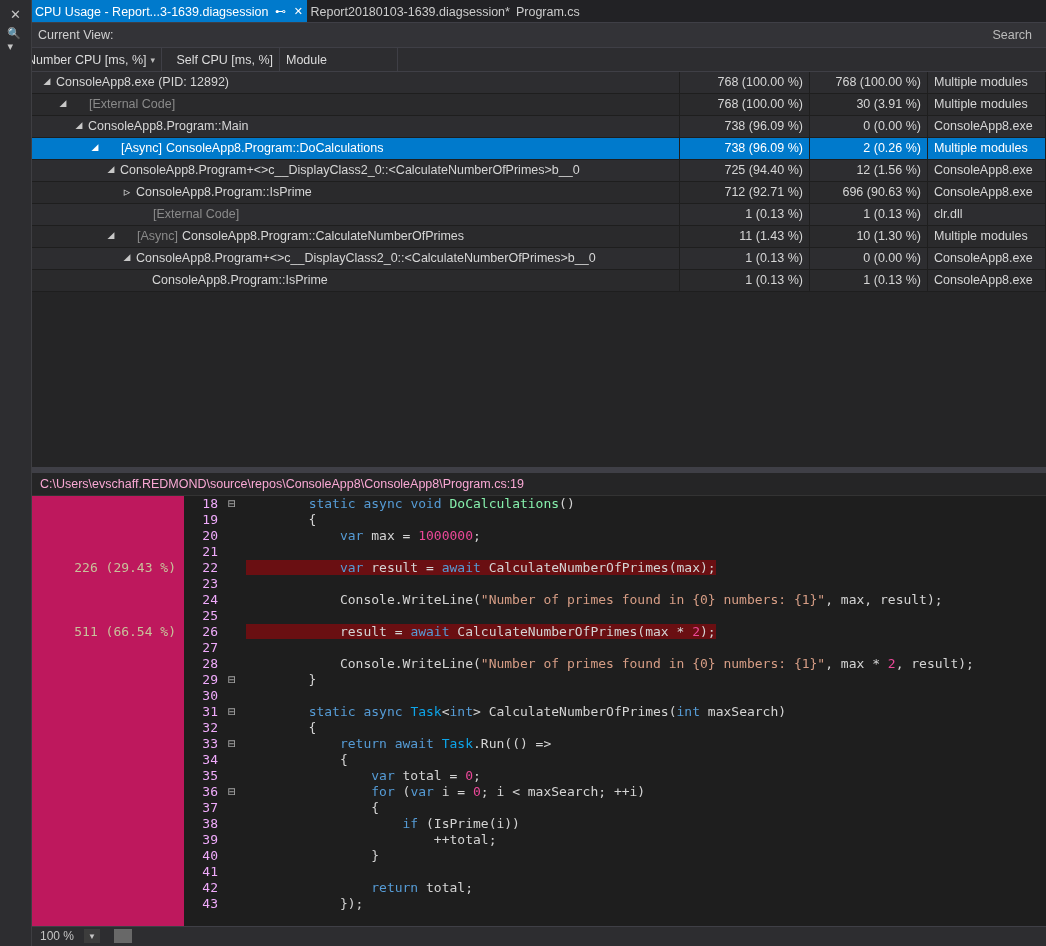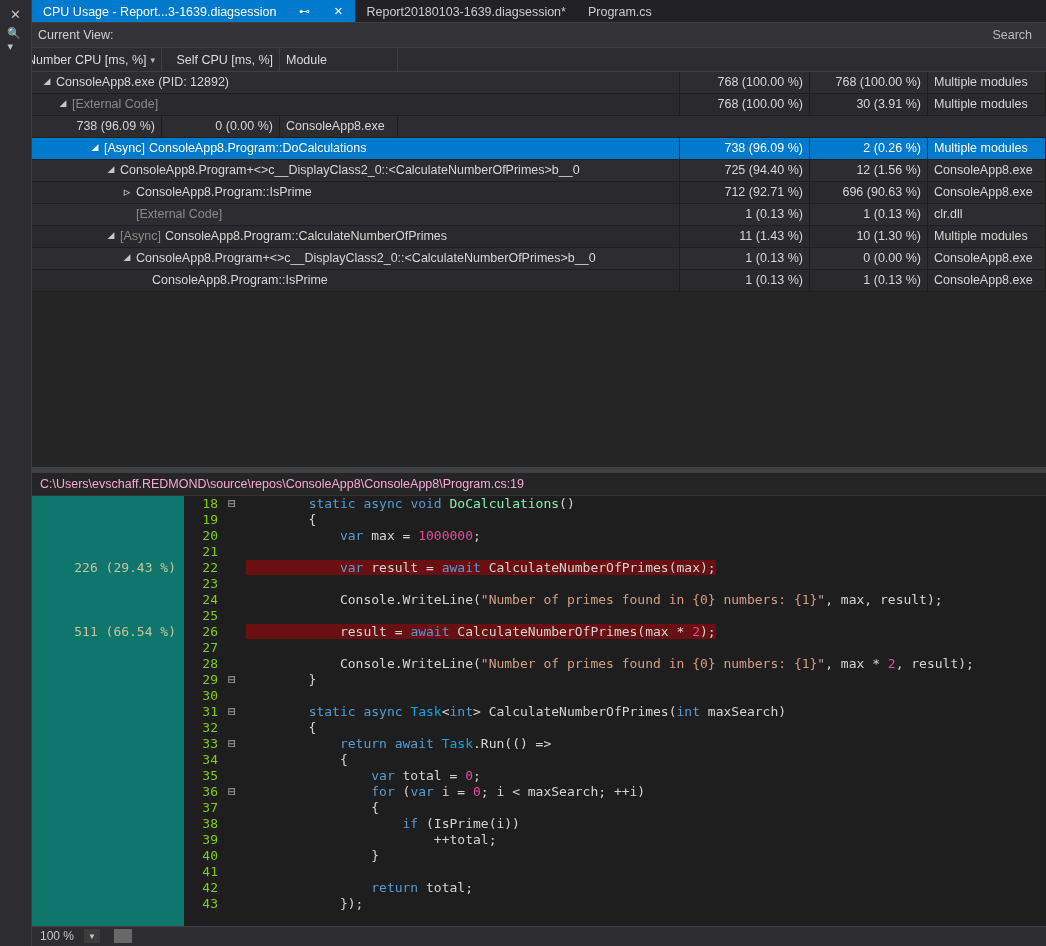--- a/index.html
+++ b/index.html
@@ -36,24 +36,24 @@
   
   .tab-row {
     height:24px;
     background:#222225;
     display:flex;
     align-items:stretch;
     border-bottom:1px solid #3f3f46;
   }
   .tab {
     display:flex;align-items:center;
-    padding:0 10px;
+    padding:0 2px;
     color:#cccccc;
     font-size:12.5px;
-    gap:22px;
+    gap:6px;
     border:1px solid transparent;
     border-bottom:none;
     position:relative;
     white-space:nowrap;
   }
   .tab.active {
     background:#007acc;
     color:#ffffff;
   }
   .tab .pin, .tab .close {
@@ -118,21 +118,21 @@
   .row.sel .dim { color:#ffffff; }
   .row .col { border-right:1px solid #1e1e1e; }
   .row .fn { gap:4px; }
   .arrow {
     width:10px;height:10px;display:inline-flex;align-items:center;justify-content:center;color:#d6d6d6;font-size:13px;
     transform:translateY(-1px);
   }
   .arrow.closed::before{content:"▹";}
   .arrow.open::before{content:"◢";font-size:9px;color:#c8c8c8;}
   .row.sel .arrow.open::before{color:#fff;}
-  .dim { color:#8a8a8a; }
+  .dim { color:#8a8a8a;margin-left:17px; }
   .after-grid { flex:1 1 auto; background:#252526; }
   
   .splitter { height:6px; background:#3f3f46;}
   .code-path {
     padding:4px 8px;
     background:#252526;
     color:#f9a8d4;
     font-size:12.5px;
     border-bottom:1px solid #333;
   }
@@ -140,29 +140,29 @@
     display:flex;
     flex:1 1 auto;
     background:#1e1e1e;
     font-family:Consolas,monospace;
     font-size:13px;
     overflow:hidden;
     min-height:430px;
   }
   .gutter-left {
     width:152px;
-    background:#0f766e;
+    background:#be185d;
     color:#c8c29a;
     text-align:right;
     padding-right:8px;
   }
   .gutter-num {
     width:38px;
     background:#1e1e1e;
-    color:#84cc16;
+    color:#f0abfc;
     text-align:right;
     padding-right:4px;
   }
   .fold {
     width:20px;text-align:center;color:#a0a0a0;
   }
   .code {
     flex:1 1 auto;
     white-space:pre;
     padding-left:4px;
@@ -236,20 +236,24 @@
       <div class="row">
         <div class="col fn" style="padding-left: 26px;">
           <span class="arrow open"></span>
           <span class="dim">[External Code]</span>
         </div>
         <div class="col c1">768 (100.00 %)</div>
         <div class="col c2">30 (3.91 %)</div>
         <div class="col c3">Multiple modules</div>
       </div>
       <div class="row">
+        <div class="col fn" style="padding-left: 42px;">
+          <span class="arrow open"></span>
+          <span>ConsoleApp8.Program::Main</span>
+        </div>
         <div class="col c1">738 (96.09 %)</div>
         <div class="col c2">0 (0.00 %)</div>
         <div class="col c3">ConsoleApp8.exe</div>
       </div>
       <div class="row sel">
         <div class="col fn" style="padding-left: 58px;">
           <span class="arrow open"></span>
           <span class="dim">[Async] </span>
           <span>ConsoleApp8.Program::DoCalculations</span>
         </div>

